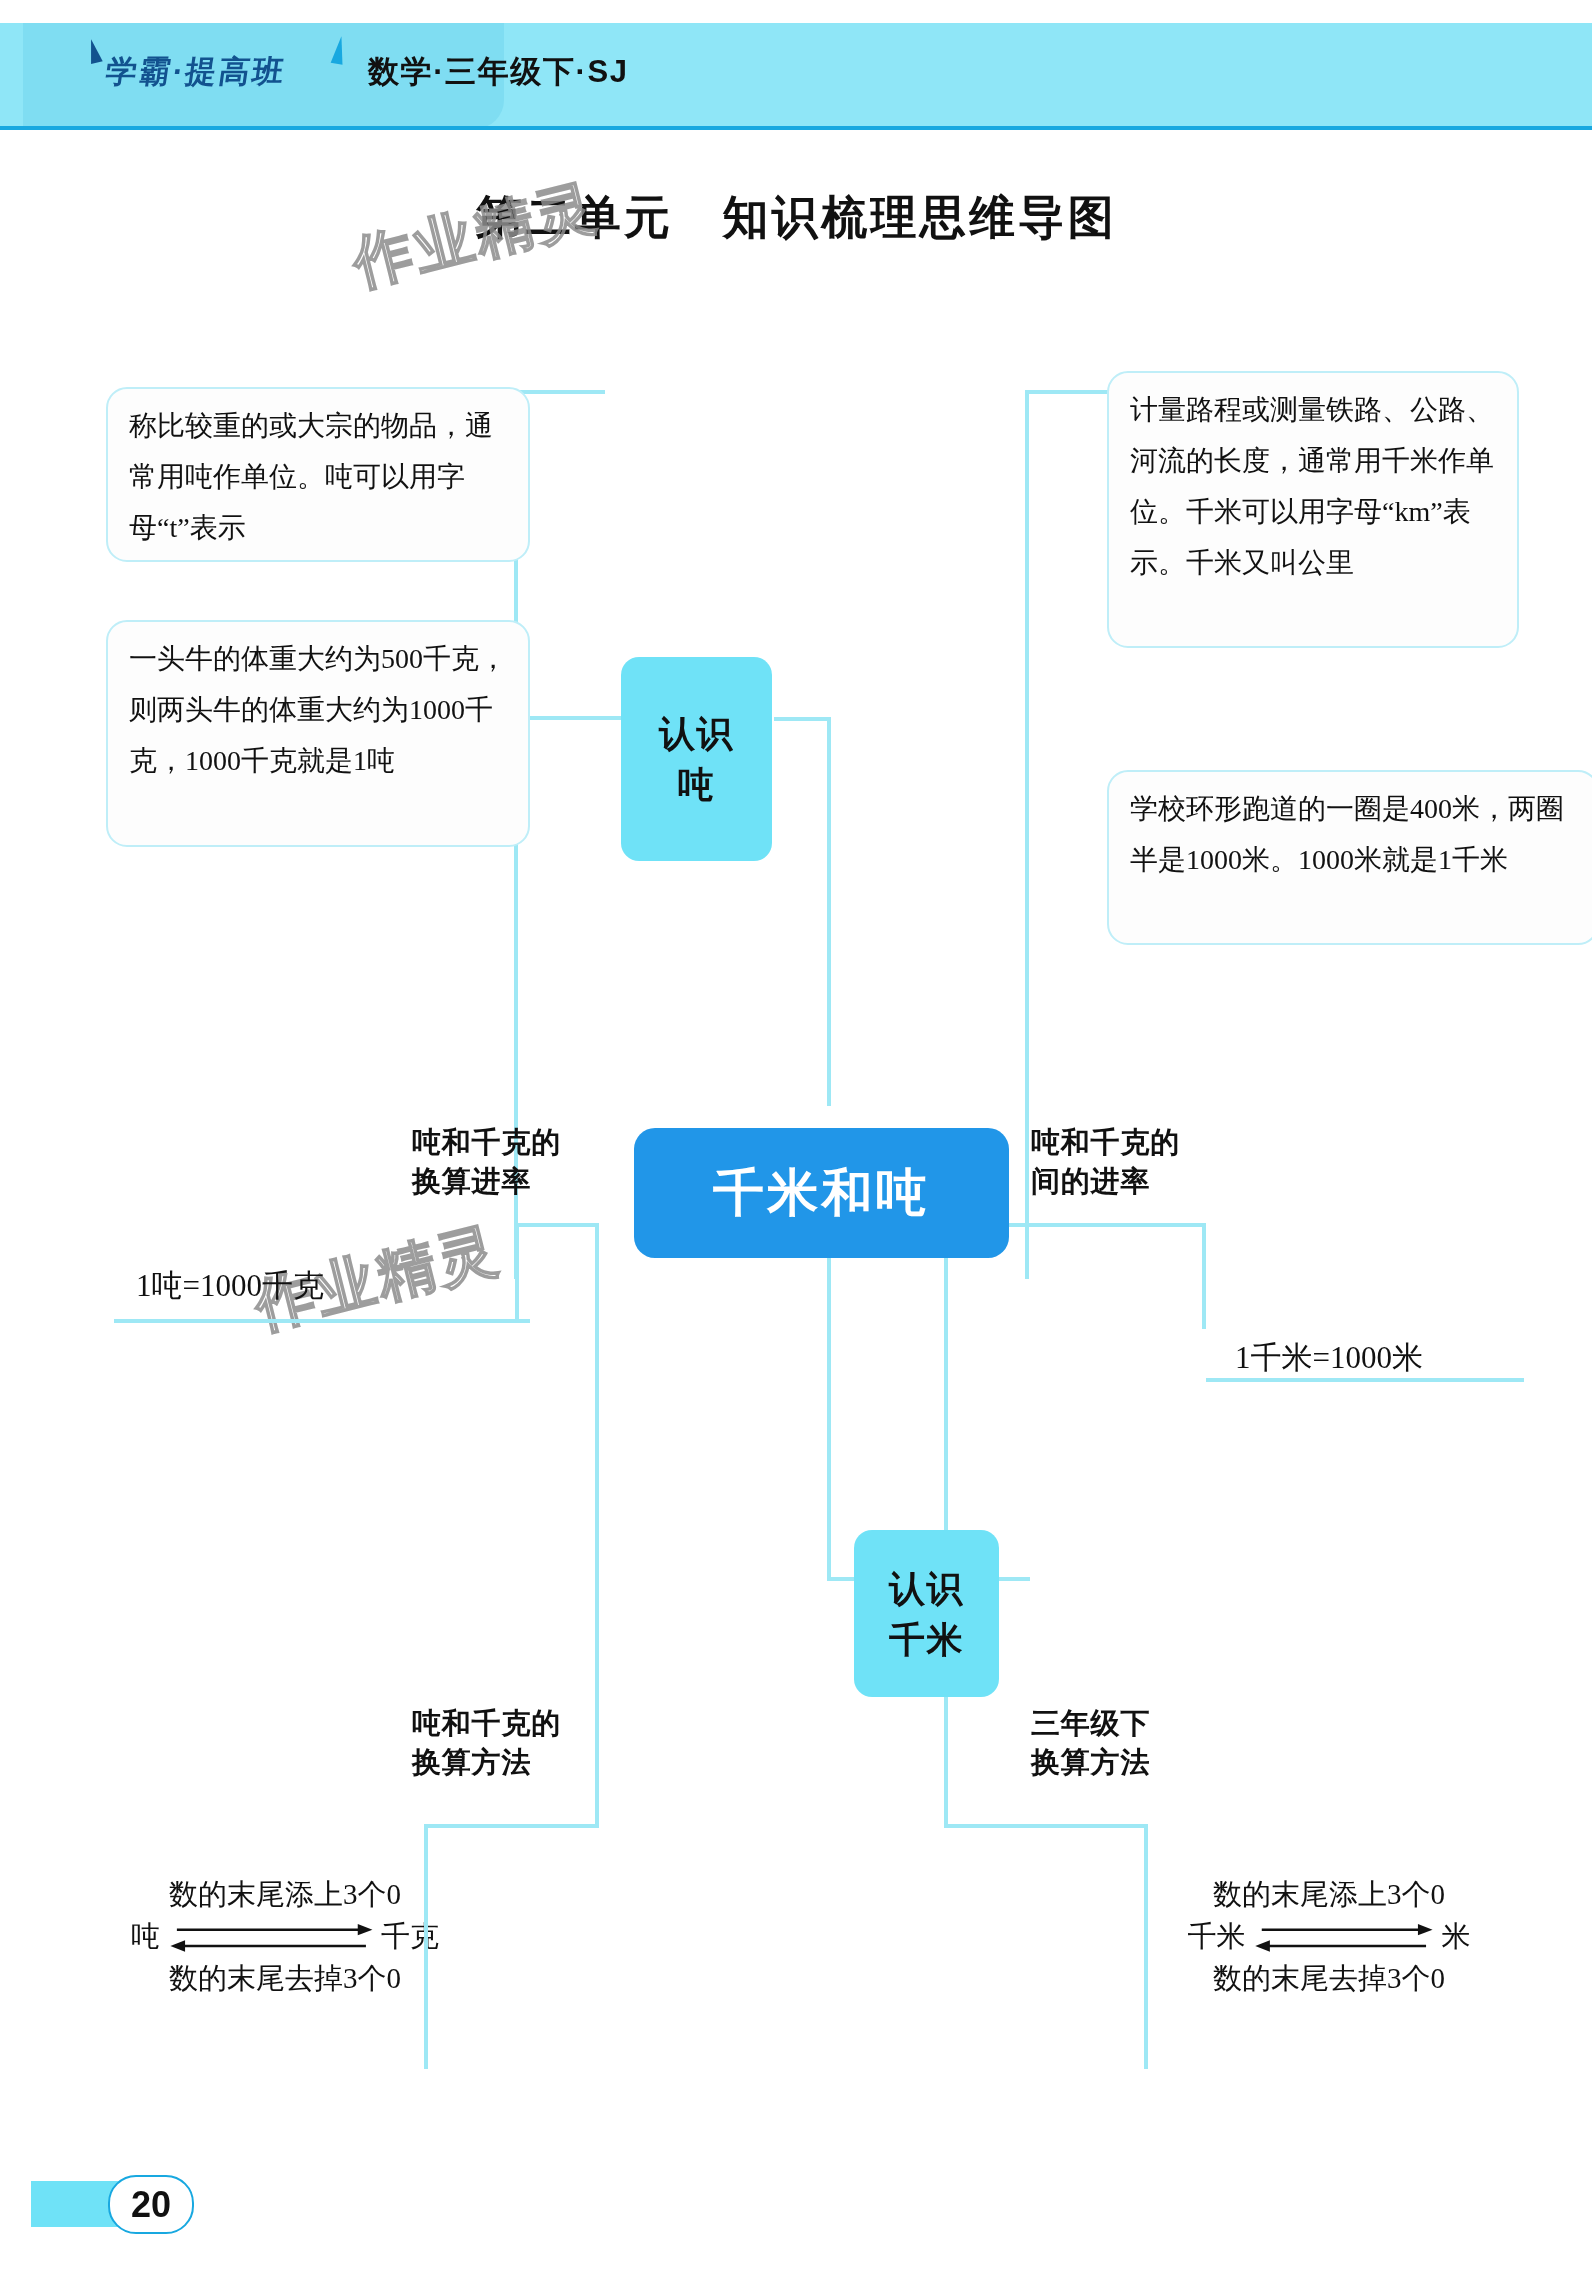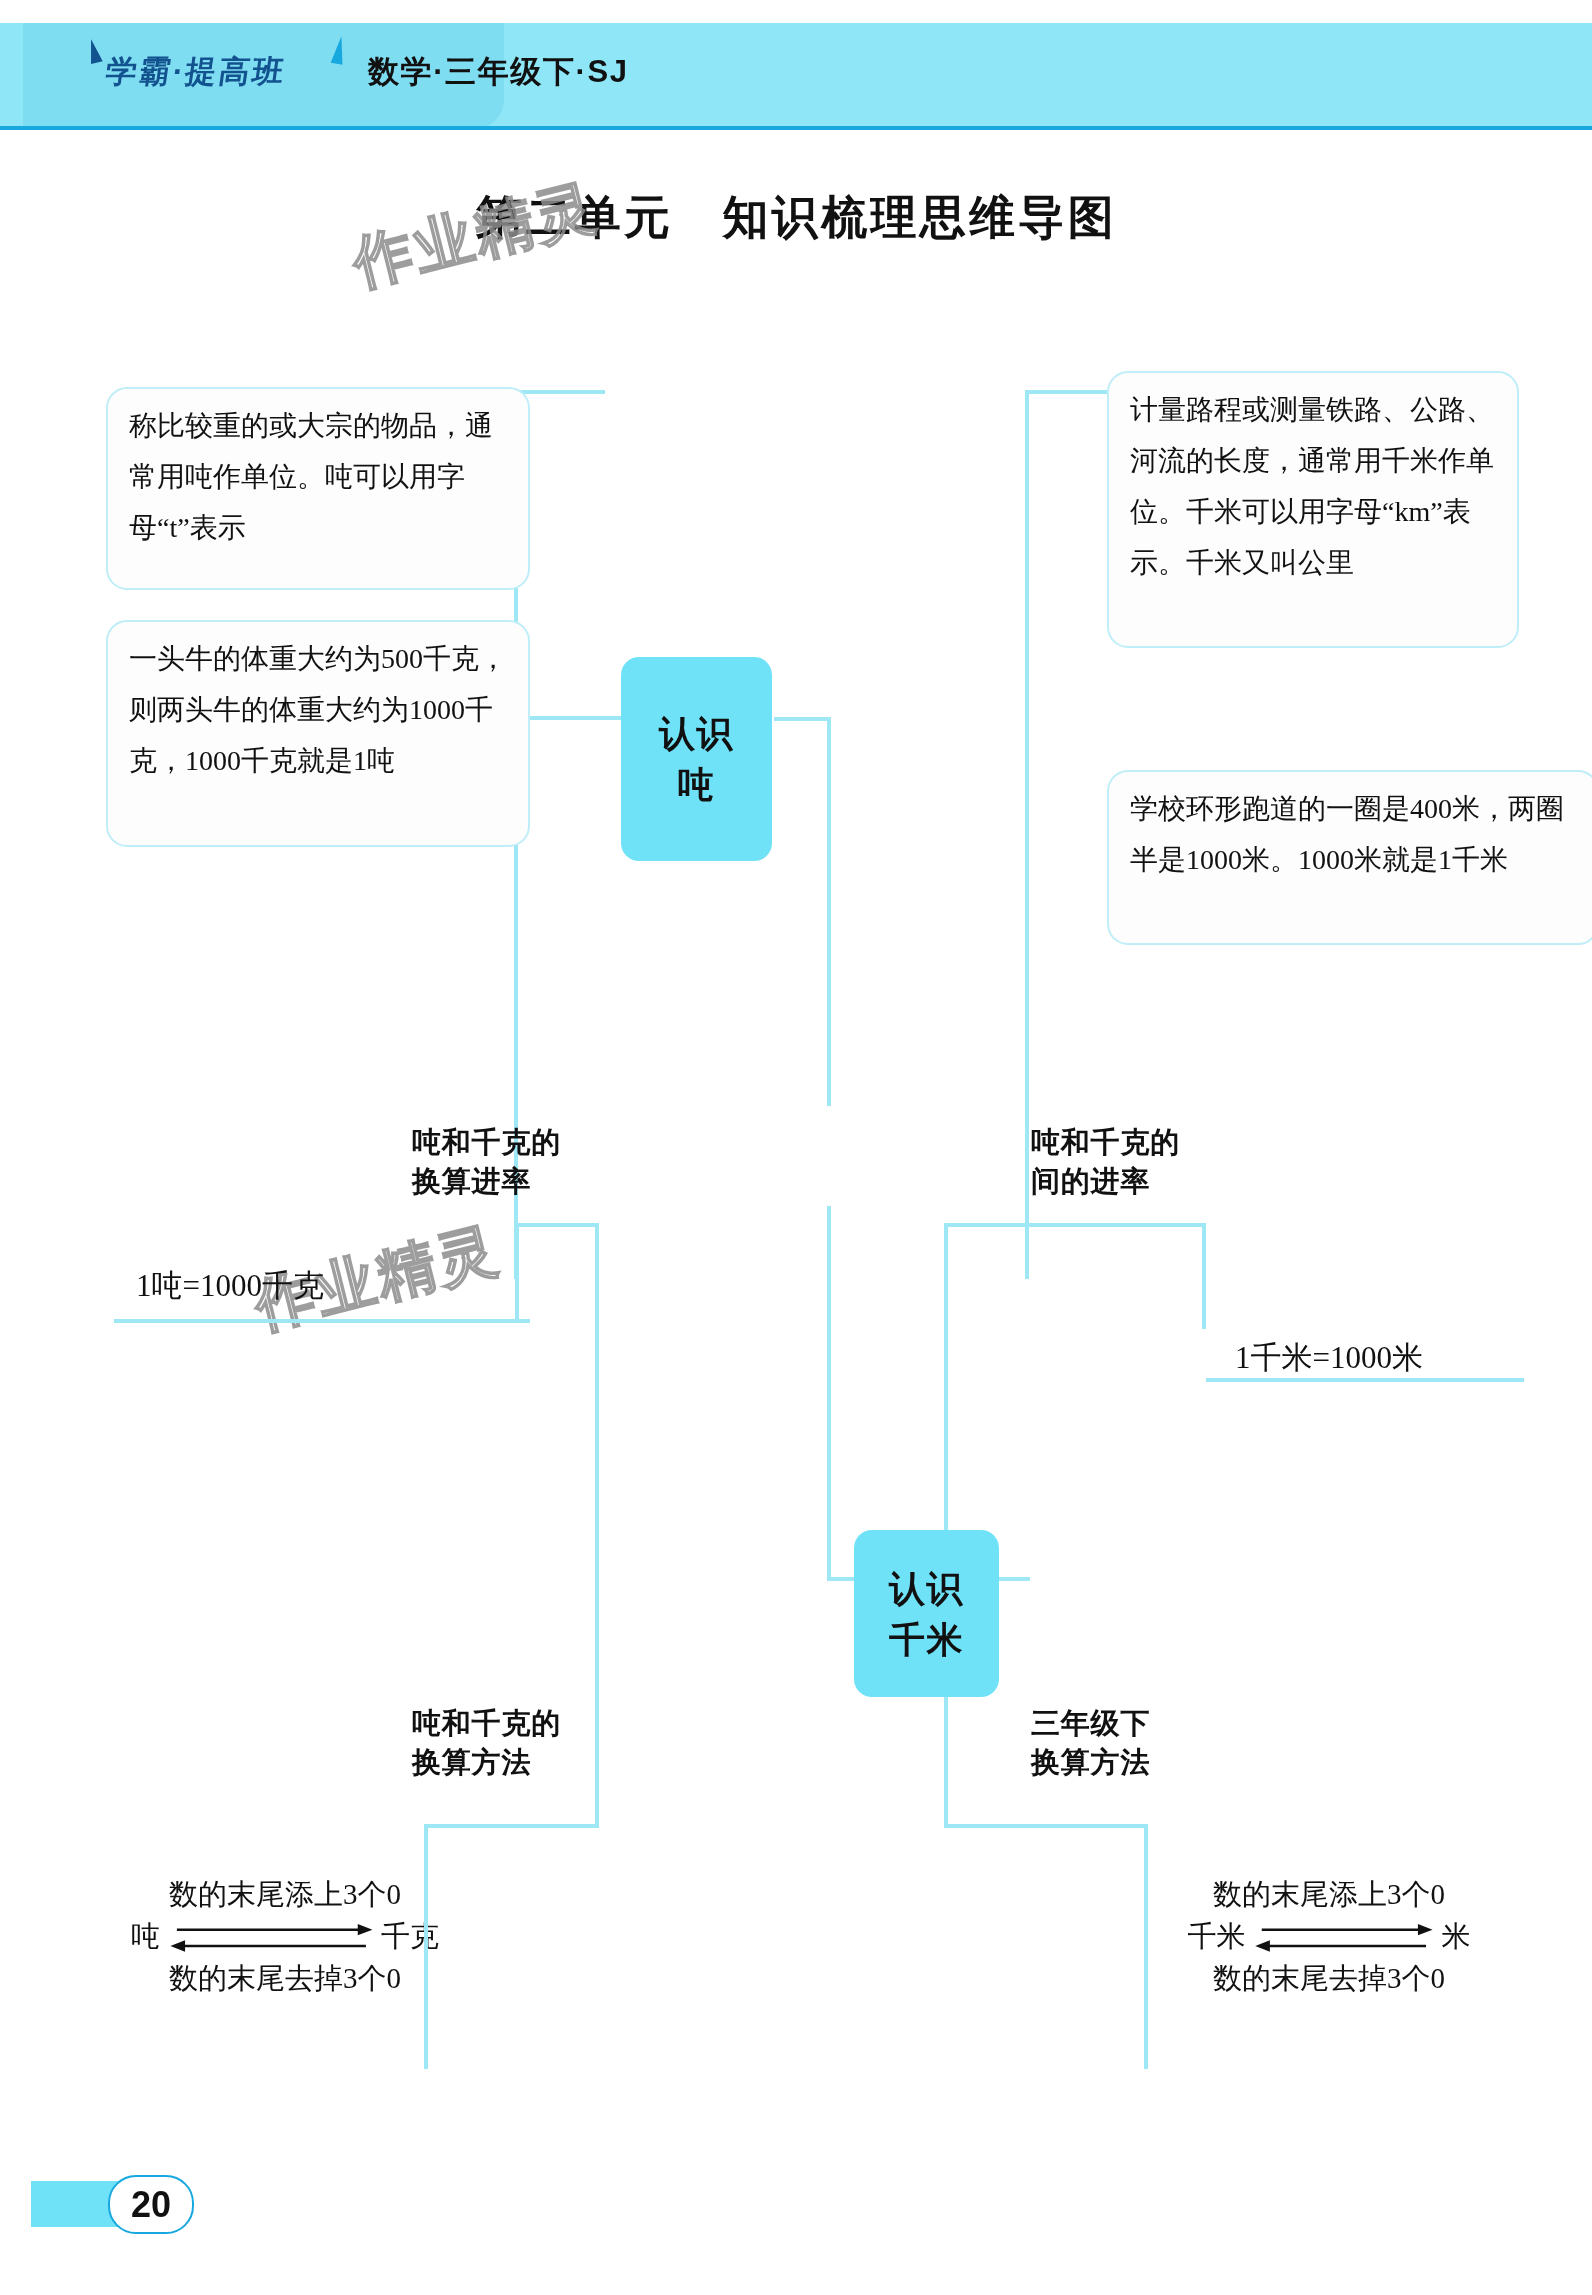--- a/index.html
+++ b/index.html
@@ -121,41 +121,44 @@
   <div class="ln" style="left:515px;top:1223px;width:4.1px;height:98px;background:#9ee8f5;"></div>
 
   <div class="ln" style="left:944px;top:1223px;width:4.1px;height:603px;background:#9ee8f5;"></div>
   <div class="ln" style="left:944px;top:1223px;width:261px;height:4.1px;background:#9ee8f5;"></div>
   <div class="ln" style="left:1202px;top:1223px;width:4.1px;height:106px;background:#9ee8f5;"></div>
   <div class="ln" style="left:944px;top:1824px;width:204px;height:4.1px;background:#9ee8f5;"></div>
   <div class="ln" style="left:1144px;top:1824px;width:4.1px;height:98px;background:#9ee8f5;"></div>
 
   <div class="ln" style="left:996px;top:1577px;width:34px;height:4.1px;background:#9ee8f5;"></div>
 
-  <div class="note br" style="left:106px;top:387px;width:424px;height:203px;">
+  <div class="note br" style="left:106px;top:387px;width:424px;height:175px;">
     <span>称比较重的或大宗的物品，通常用吨作单位。吨可以用字母“t”表示</span>
   </div>
 
   <div class="note br" style="left:106px;top:620px;width:424px;height:227px;">
     <span>一头牛的体重大约为500千克，则两头牛的体重大约为1000千克，1000千克就是1吨</span>
   </div>
 
   <div class="note br" style="left:1107px;top:371px;width:412px;height:277px;">
     <span>计量路程或测量铁路、公路、河流的长度，通常用千米作单位。千米可以用字母“km”表示。千米又叫公里</span>
   </div>
 
   <div class="note br" style="left:1107px;top:770px;width:492px;height:175px;">
     <span>学校环形跑道的一圈是400米，两圈半是1000米。1000米就是1千米</span>
   </div>
 
   <div class="node node-sub" style="left:621px;top:621px;width:151px;height:204px;">
     <span style="white-space:pre-line;">认识
 吨</span>
   </div>
 
+  <div class="node node-main" style="left:634px;top:1092px;width:375px;height:130px;">
+    <span>千米和吨</span>
+  </div>
 
   <div class="node node-sub" style="left:854px;top:1494px;width:145px;height:167px;">
     <span style="white-space:pre-line;">认识
 千米</span>
   </div>
 
   <div class="blabel" style="left:412px;top:1123px;width:204px;">
     <div>吨和千克的</div>
     <div>换算进率</div>
   </div>

